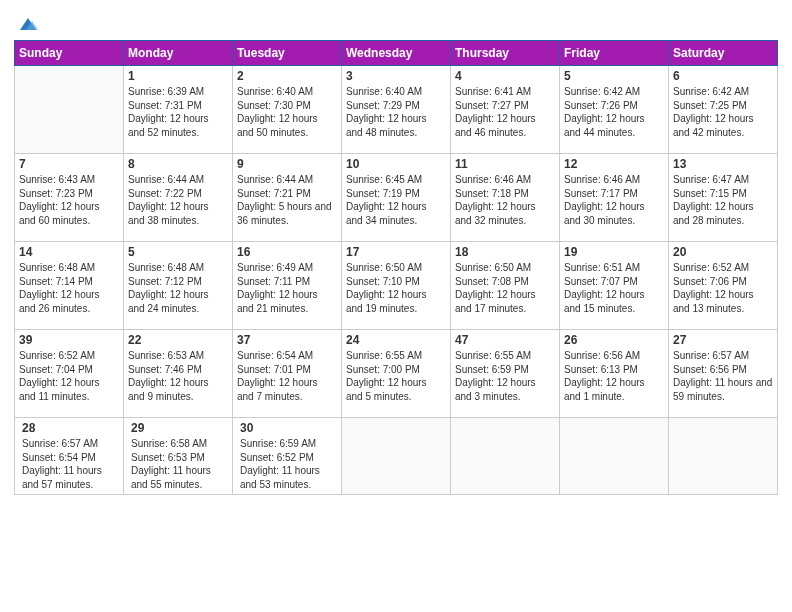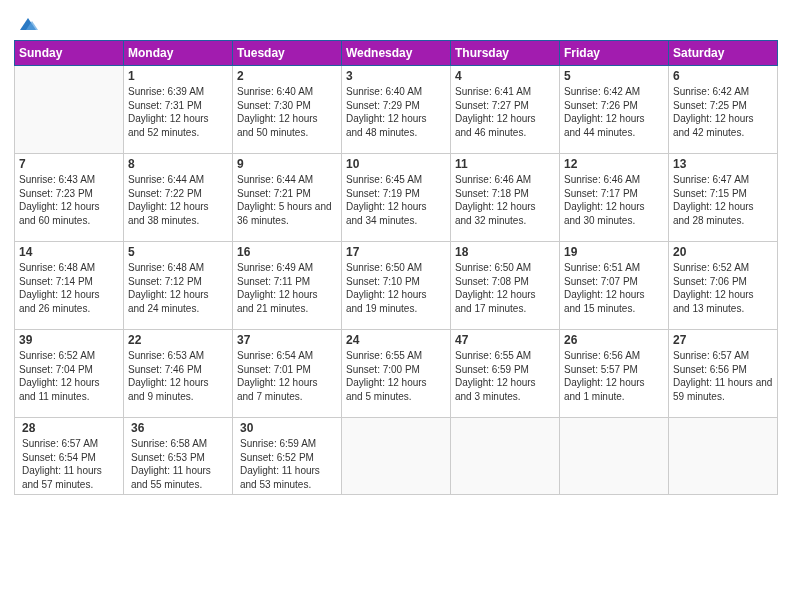--- a/index.html
+++ b/index.html
@@ -344,21 +344,21 @@
             <div class="cell-text">
               <div>Sunrise: 6:55 AM</div>
               <div>Sunset: 6:59 PM</div>
               <div>Daylight: 12 hours and 3 minutes.</div>
             </div>
           </td>
           <td>
             <span class="day-num">26</span>
             <div class="cell-text">
               <div>Sunrise: 6:56 AM</div>
-              <div>Sunset: 5:57 PM</div>
+              <div>Sunset: 6:13 PM</div>
               <div>Daylight: 12 hours and 1 minute.</div>
             </div>
           </td>
           <td>
             <span class="day-num">27</span>
             <div class="cell-text">
               <div>Sunrise: 6:57 AM</div>
               <div>Sunset: 6:56 PM</div>
               <div>Daylight: 11 hours and 59 minutes.</div>
             </div>
@@ -367,21 +367,21 @@
         <tr class="last-row">
           <td>
             <span class="day-num">28</span>
             <div class="cell-text">
               <div>Sunrise: 6:57 AM</div>
               <div>Sunset: 6:54 PM</div>
               <div>Daylight: 11 hours and 57 minutes.</div>
             </div>
           </td>
           <td>
-            <span class="day-num">36</span>
+            <span class="day-num">29</span>
             <div class="cell-text">
               <div>Sunrise: 6:58 AM</div>
               <div>Sunset: 6:53 PM</div>
               <div>Daylight: 11 hours and 55 minutes.</div>
             </div>
           </td>
           <td>
             <span class="day-num">30</span>
             <div class="cell-text">
               <div>Sunrise: 6:59 AM</div>

